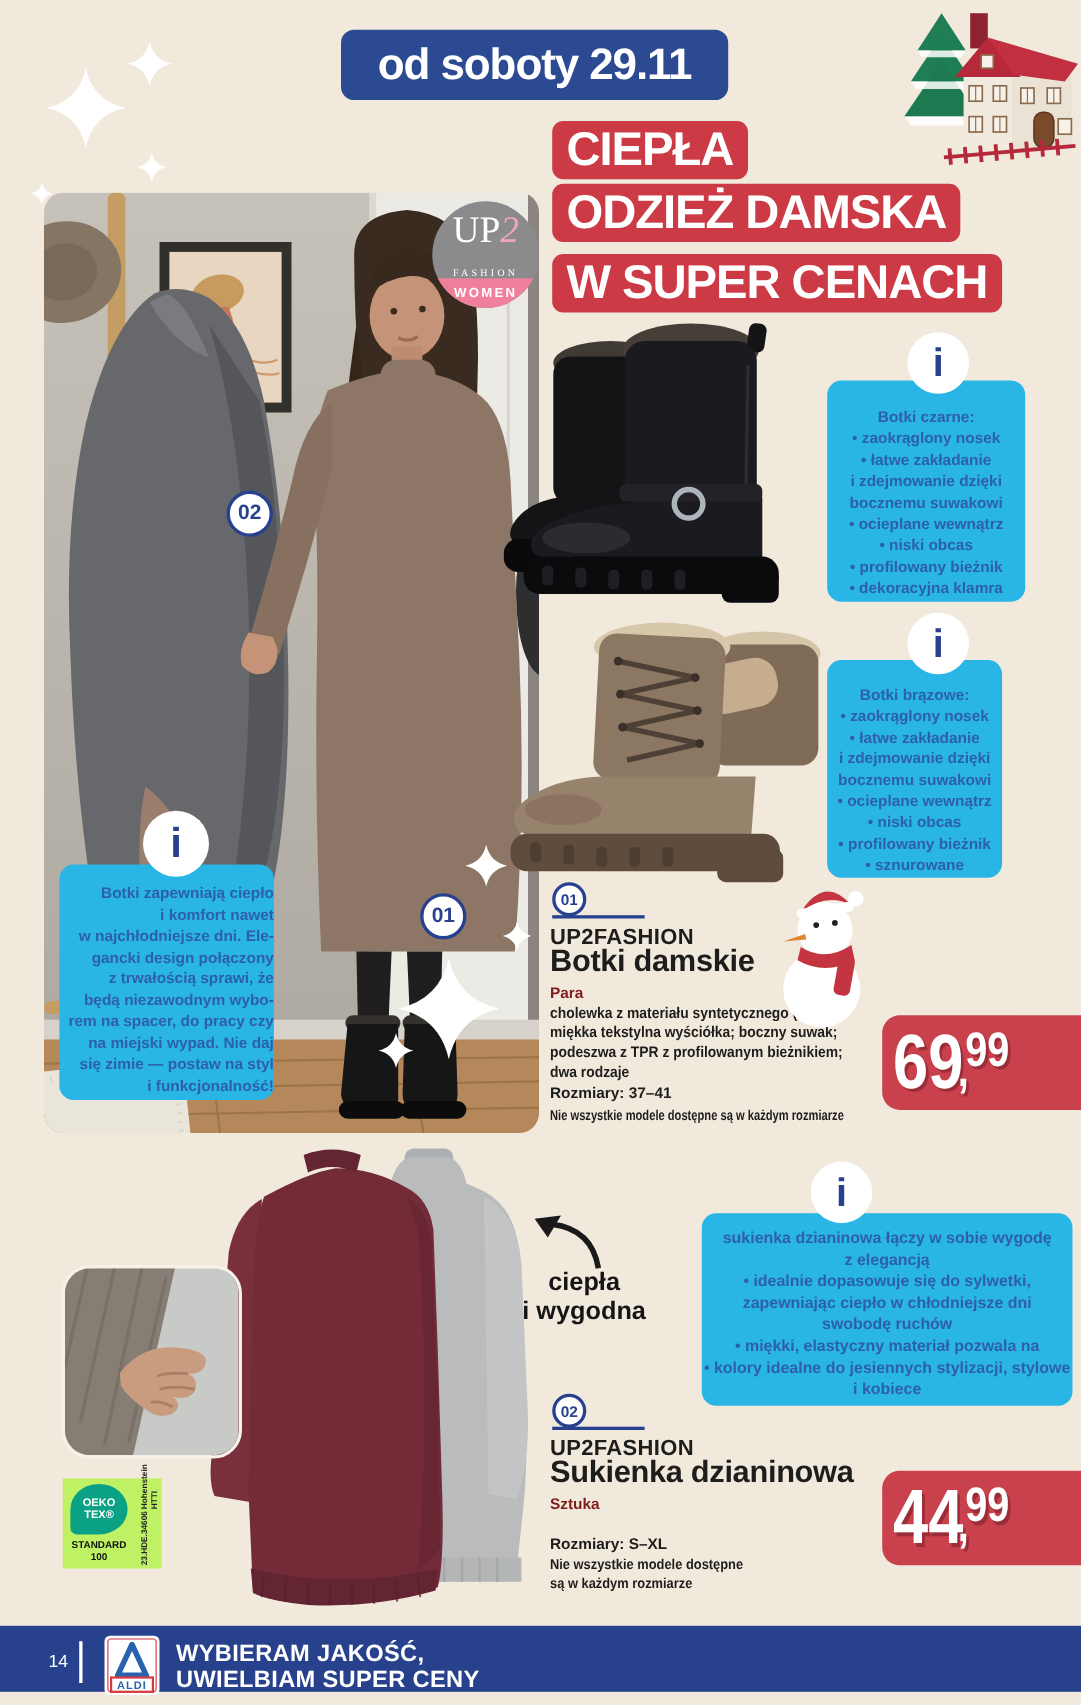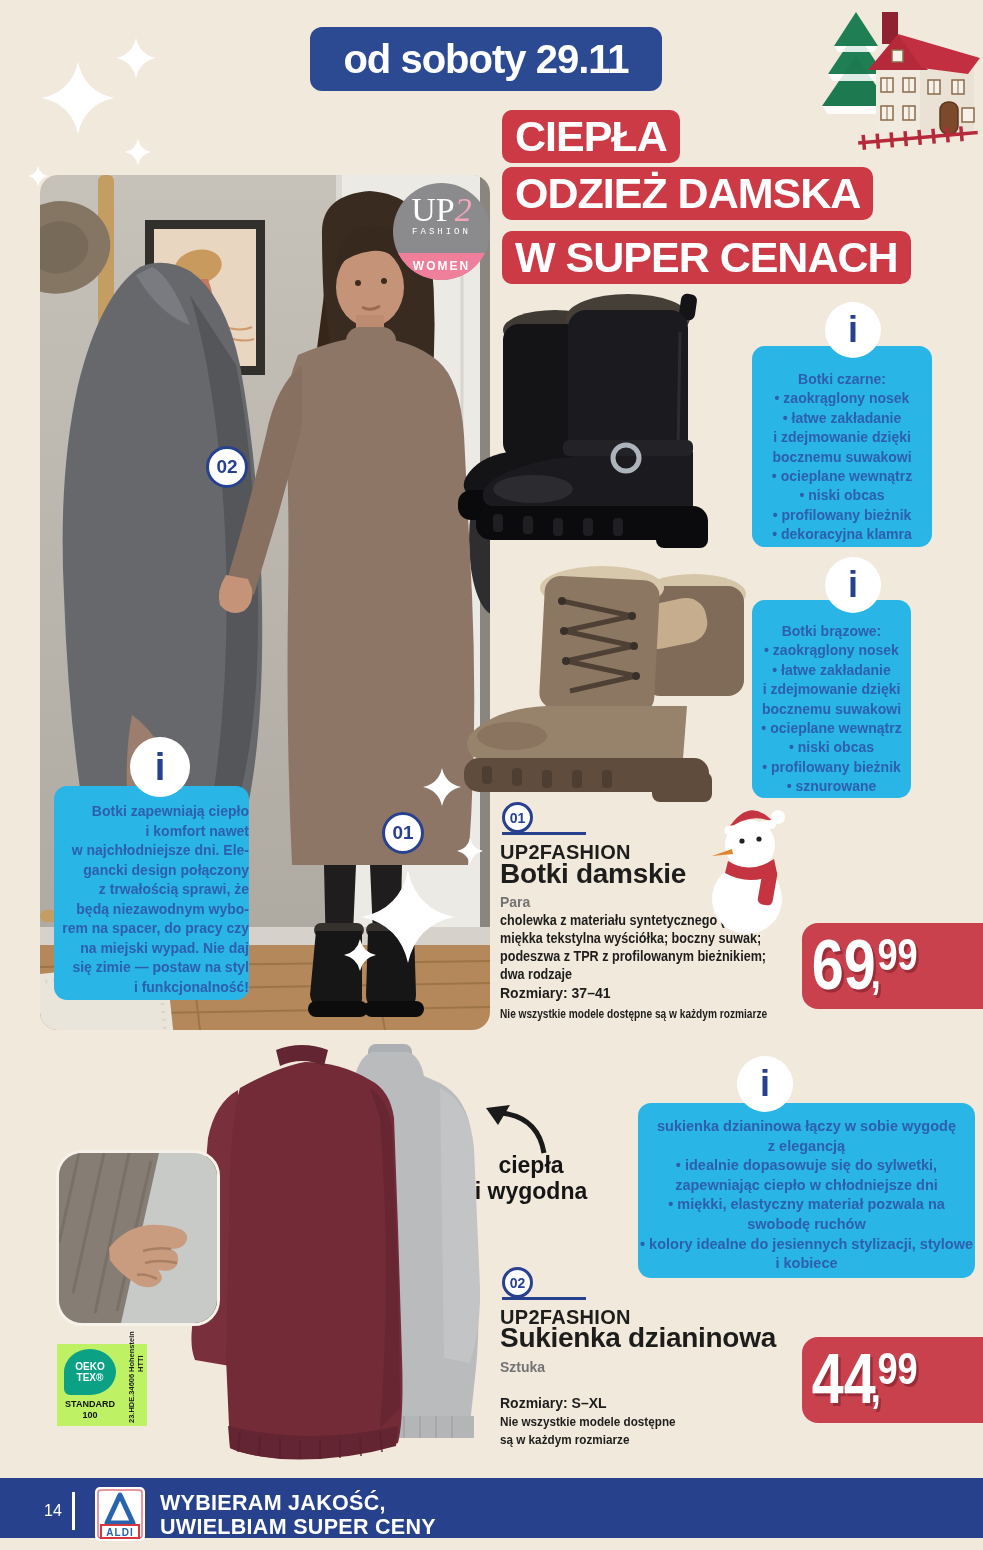--- a/index.html
+++ b/index.html
@@ -33,21 +33,21 @@
   
   .cyan-box{position:absolute;background:#29b5e6;border-radius:13px;color:#2d5fae;font-weight:bold;
     text-align:center;box-sizing:border-box;z-index:4;}
   .cyan-box .ln{font-size:14px;line-height:19.4px;}
   .cyan-box.dress .ln{font-size:14.5px;line-height:19.6px;}
   .cyan-box.story .ln{font-size:14px;line-height:19.5px;text-align:right;}
 
   
   .p-brand{position:absolute;left:500px;font-weight:bold;font-size:20px;color:#1d1d1b;letter-spacing:.3px;}
   .p-name{position:absolute;left:500px;font-weight:bold;font-size:28px;color:#1d1d1b;letter-spacing:-.3px;}
-  .p-unit{position:absolute;left:500px;font-weight:bold;font-size:14px;color:#737373;}
+  .p-unit{position:absolute;left:500px;font-weight:bold;font-size:14px;color:#7f1d1d;}
   .p-details{position:absolute;left:500px;font-weight:bold;font-size:14px;color:#1d1d1b;line-height:18px;white-space:nowrap;}
   .p-sizes{position:absolute;left:500px;font-weight:bold;font-size:14px;color:#1d1d1b;}
   .p-note{position:absolute;left:500px;font-weight:bold;font-size:13px;color:#1d1d1b;line-height:18px;white-space:nowrap;}
   .cond90{display:inline-block;transform:scaleX(.9);transform-origin:left top;white-space:nowrap;}
   .cond80{display:inline-block;transform:scaleX(.78);transform-origin:left top;white-space:nowrap;}
   .p-underline{position:absolute;left:502px;width:84px;height:3px;background:#28418f;}
 
   
   .price{position:absolute;left:802px;width:181px;height:86px;background:#c8414c;
     border-radius:16px 0 0 16px;display:flex;align-items:center;z-index:6;}
@@ -59,21 +59,21 @@
 
   
   .warm{position:absolute;left:468px;top:1152px;width:126px;text-align:center;font-weight:bold;
     font-size:23px;line-height:26px;color:#151515;}
 
   
   .brandbadge{position:absolute;left:393px;top:183px;width:97px;height:97px;border-radius:50%;
     overflow:hidden;background:#8b8b8d;z-index:5;text-align:center;}
   .bb-up{color:#fff;font-family:Liberation Serif, serif;font-size:34px;line-height:30px;margin-top:12px;}
   .bb-two{color:#f2a6ba;font-style:italic;}
-  .bb-fashion{color:#fff;font-size:9px;letter-spacing:3px;margin-top:2px;font-family:Liberation Mono, monospace;}
+  .bb-fashion{color:#fff;font-size:9px;letter-spacing:3px;margin-top:18px;font-family:Liberation Serif, serif;}
   .bb-women{position:absolute;left:0;right:0;bottom:0;height:27px;background:#ef7f9a;color:#fff;
     font-weight:bold;font-size:12px;letter-spacing:2px;line-height:26px;}
 
   
   .oeko{position:absolute;left:57px;top:1344px;width:90px;height:82px;background:#bef264;z-index:5;}
   .oeko-drop{position:absolute;left:7px;top:5px;width:52px;height:46px;background:#0aa184;
     border-radius:50% 50% 50% 6px;display:flex;flex-direction:column;align-items:center;
     justify-content:center;color:#fff;font-size:10px;font-weight:bold;line-height:11px;}
   .oeko-std{position:absolute;left:0;top:55px;width:66px;text-align:center;font-size:9px;
     font-weight:bold;color:#111;line-height:11px;}
@@ -415,22 +415,22 @@
   </div>
 
   <div class="i-dot" style="left:737px;top:1056px;width:56px;height:56px;font-size:36px;">
       <span>i</span>
     </div>
   <div class="cyan-box dress" style="left:598px;top:1103px;width:337px;height:175px;padding-top:14px;margin-left:40px;">
     <div class="ln">sukienka dzianinowa łączy w sobie wygodę</div>
     <div class="ln">z elegancją</div>
     <div class="ln">• idealnie dopasowuje się do sylwetki,</div>
     <div class="ln">zapewniając ciepło w chłodniejsze dni</div>
+    <div class="ln">swobodę ruchów</div>
     <div class="ln">• miękki, elastyczny materiał pozwala na</div>
-    <div class="ln">swobodę ruchów</div>
     <div class="ln">• kolory idealne do jesiennych stylizacji, stylowe</div>
     <div class="ln">i kobiece</div>
   </div>
 
   <svg class="abs" style="left:482px;top:1103px;" width="72" height="52" viewBox="0 0 72 52">
     <path d="M62,50 C58,26 44,13 20,10" stroke="#1a1a1a" stroke-width="5" fill="none"></path>
     <polygon points="4,5 28,2 16,22" fill="#1a1a1a"></polygon>
   </svg>
   <div class="warm">
     <div>ciepła</div>

